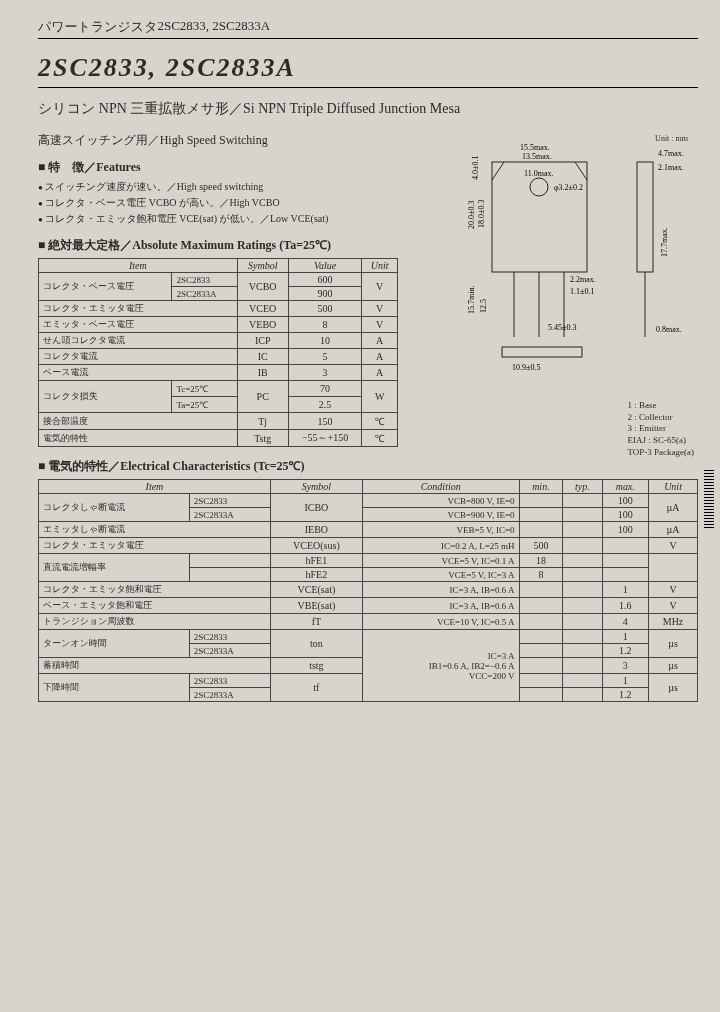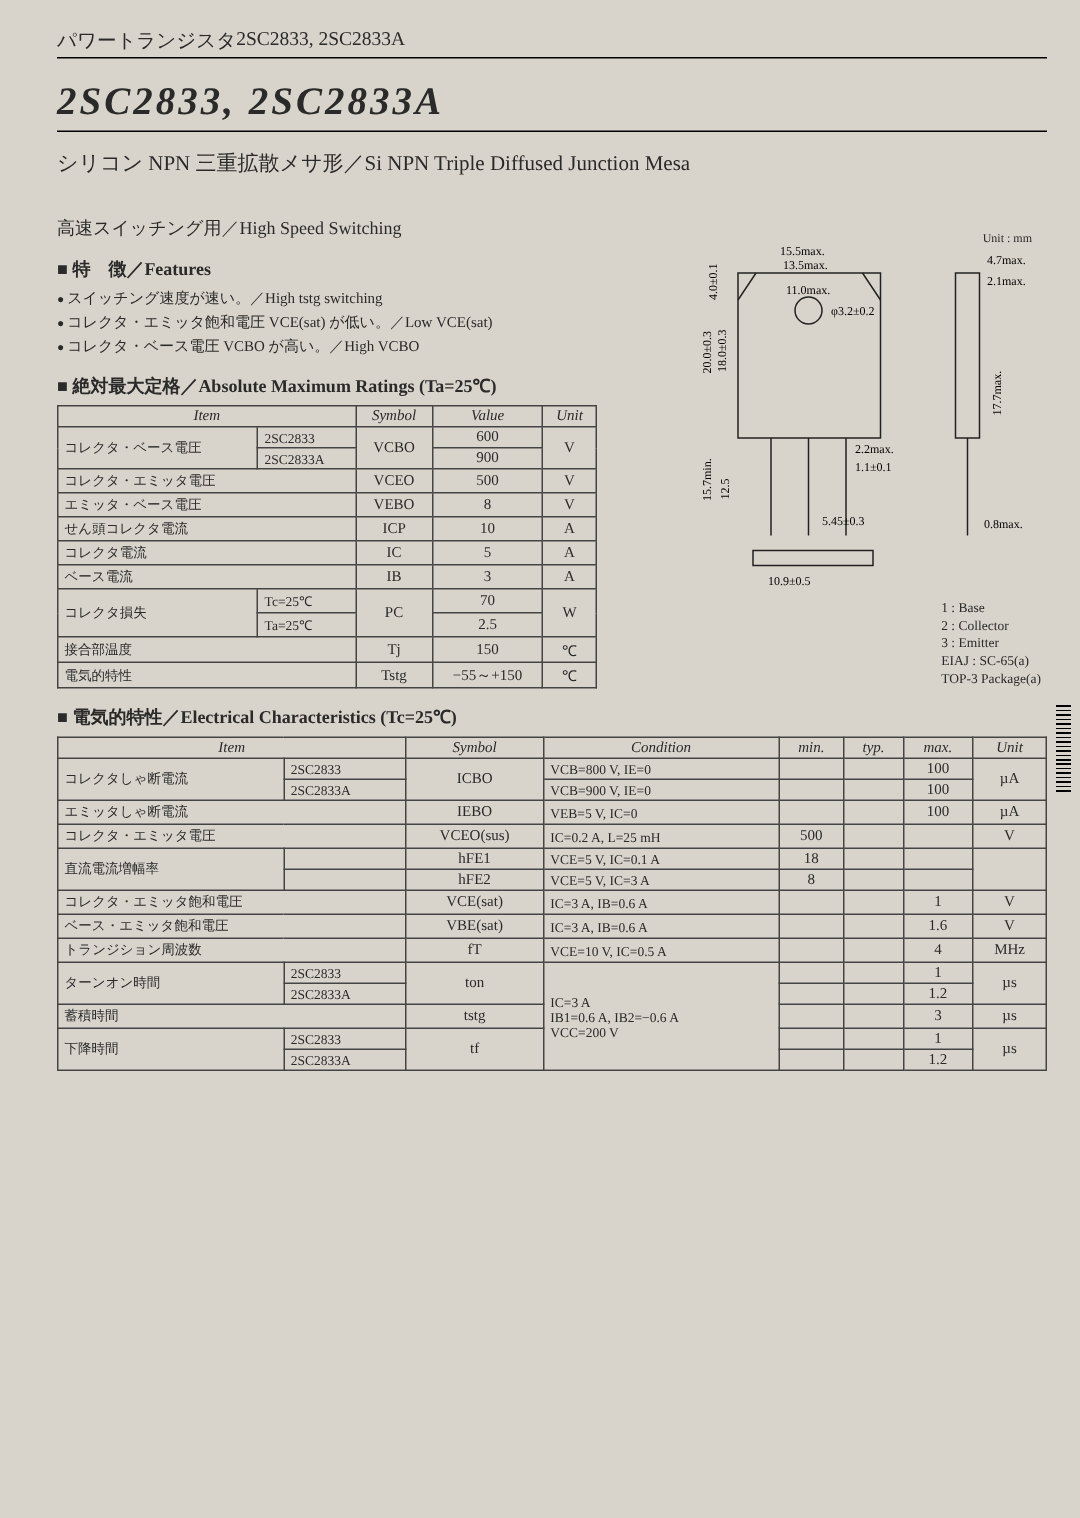--- a/index.html
+++ b/index.html
@@ -29,21 +29,21 @@
     font-size: 26px;
     font-weight: bold;
     font-style: italic;
     letter-spacing: 2px;
     margin-bottom: 12px;
     border-bottom: 1px solid #000;
     padding-bottom: 4px;
   }
   .subtitle {
     font-size: 14px;
-    margin-bottom: 26px;
+    margin-bottom: 14px;
   }
   .usage {
     font-size: 12px;
     margin-bottom: 10px;
   }
   .section-head {
     font-size: 12px;
     font-weight: bold;
     margin: 10px 0 4px 0;
   }
@@ -68,24 +68,24 @@
     border: 1px solid #444;
     padding: 1px 4px;
     text-align: center;
     background: rgba(255,255,255,0.02);
   }
   th { font-weight: normal; font-style: italic; }
   .ratings-table { width: 360px; }
   .ratings-table td.label { text-align: left; font-size: 9px; }
   .elec-table { width: 660px; margin-top: 4px; }
   .elec-table td.label { text-align: left; font-size: 9px; }
-  .elec-table td.cond { text-align: left; font-size: 9px; }
+  .elec-table td.cond { text-align: right; font-size: 9px; }
   .package-diagram {
     position: absolute;
-    top: 152px;
+    top: 132px;
     right: 28px;
     width: 230px;
     height: 250px;
     font-size: 8px;
   }
   .package-diagram .unit { position: absolute; top: 2px; right: 4px; }
   .package-diagram svg { width: 100%; height: 100%; }
   .pin-legend {
     position: absolute;
     top: 400px;
@@ -111,23 +111,23 @@
     <span>パワートランジスタ</span>
     <span>2SC2833, 2SC2833A</span>
   </div>
 
   <div class="title">2SC2833, 2SC2833A</div>
   <div class="subtitle">シリコン NPN 三重拡散メサ形／Si NPN Triple Diffused Junction Mesa</div>
   <div class="usage">高速スイッチング用／High Speed Switching</div>
 
   <div class="section-head">特　徴／Features</div>
   <ul class="features">
-    <li>スイッチング速度が速い。／High tstg switching</li>
+    <li>スイッチング速度が速い。／High speed switching</li>
+    <li>コレクタ・ベース電圧 VCBO が高い。／High VCBO</li>
     <li>コレクタ・エミッタ飽和電圧 VCE(sat) が低い。／Low VCE(sat)</li>
-    <li>コレクタ・ベース電圧 VCBO が高い。／High VCBO</li>
   </ul>
 
   <div class="package-diagram">
     <span class="unit">Unit : mm</span>
     <svg viewBox="0 0 230 250">
       <g stroke="#222" stroke-width="1" fill="none">
 
         <rect x="30" y="30" width="95" height="110"></rect>
         <path d="M30 48 L42 30 M125 48 L113 30"></path>
         <circle cx="77" cy="55" r="9"></circle>

